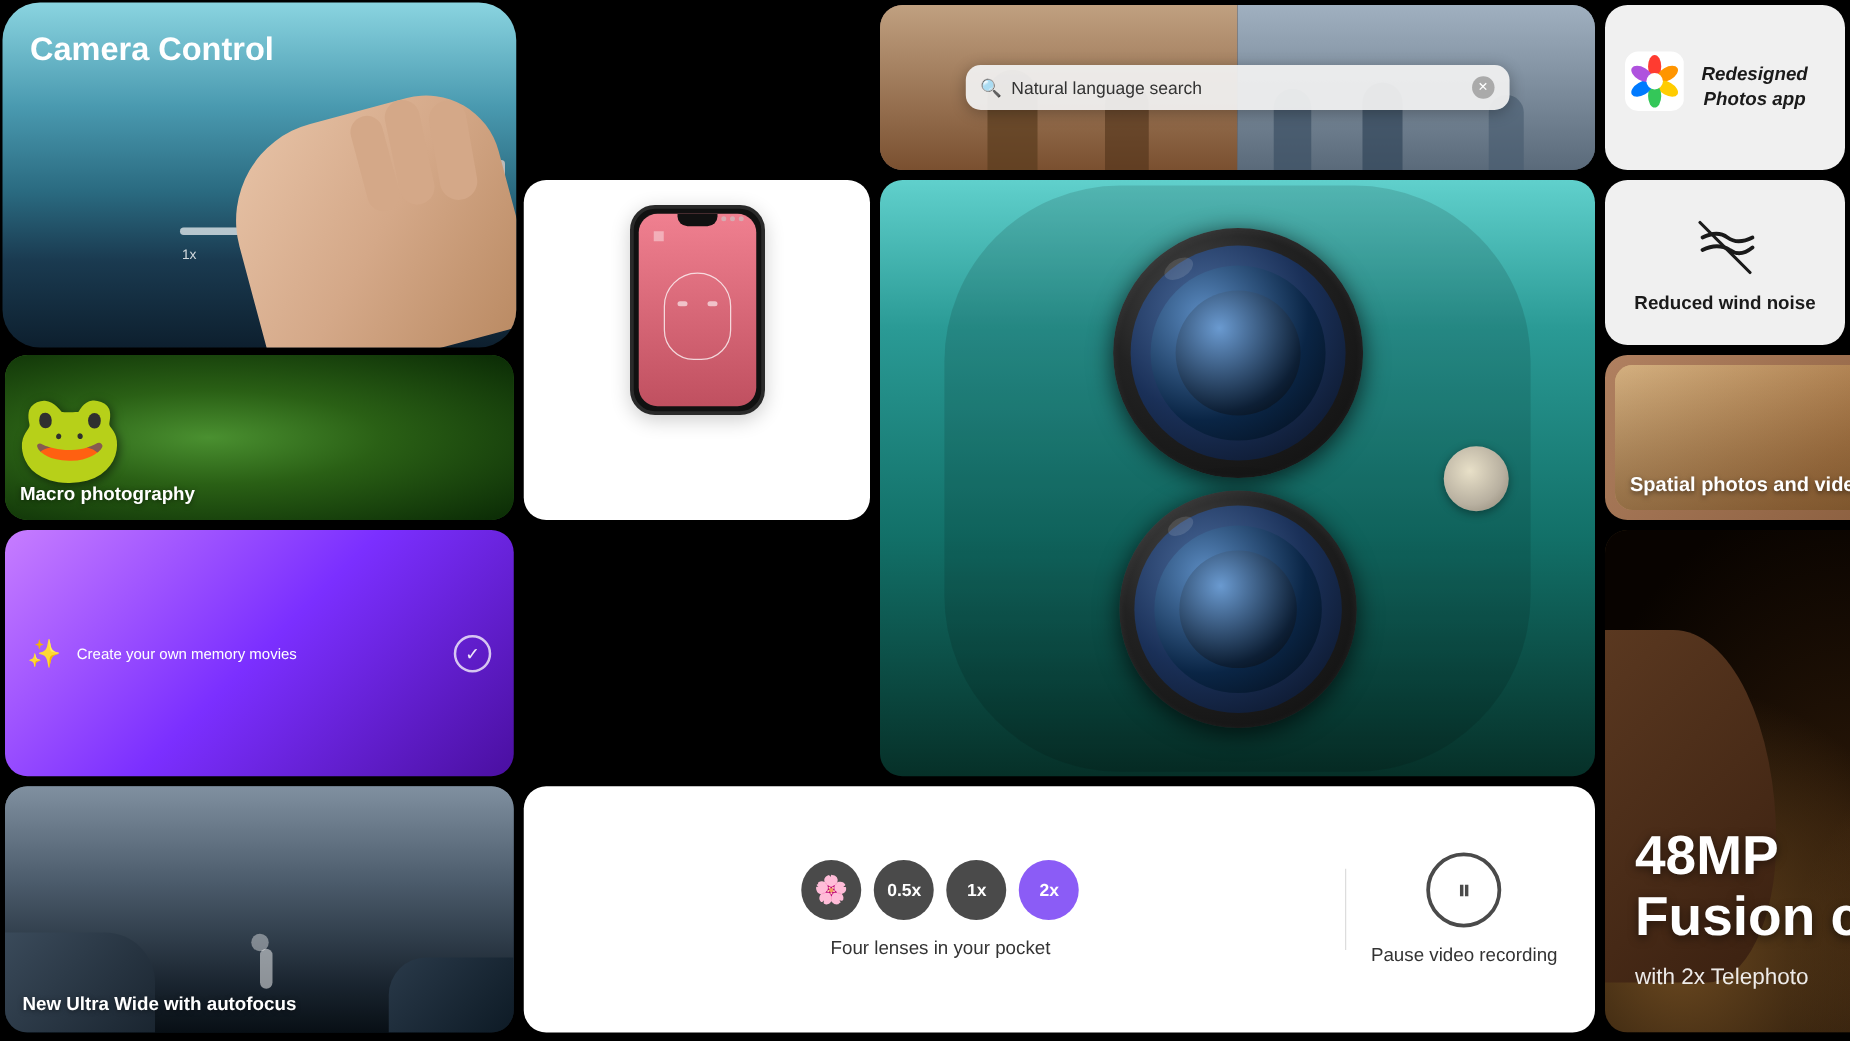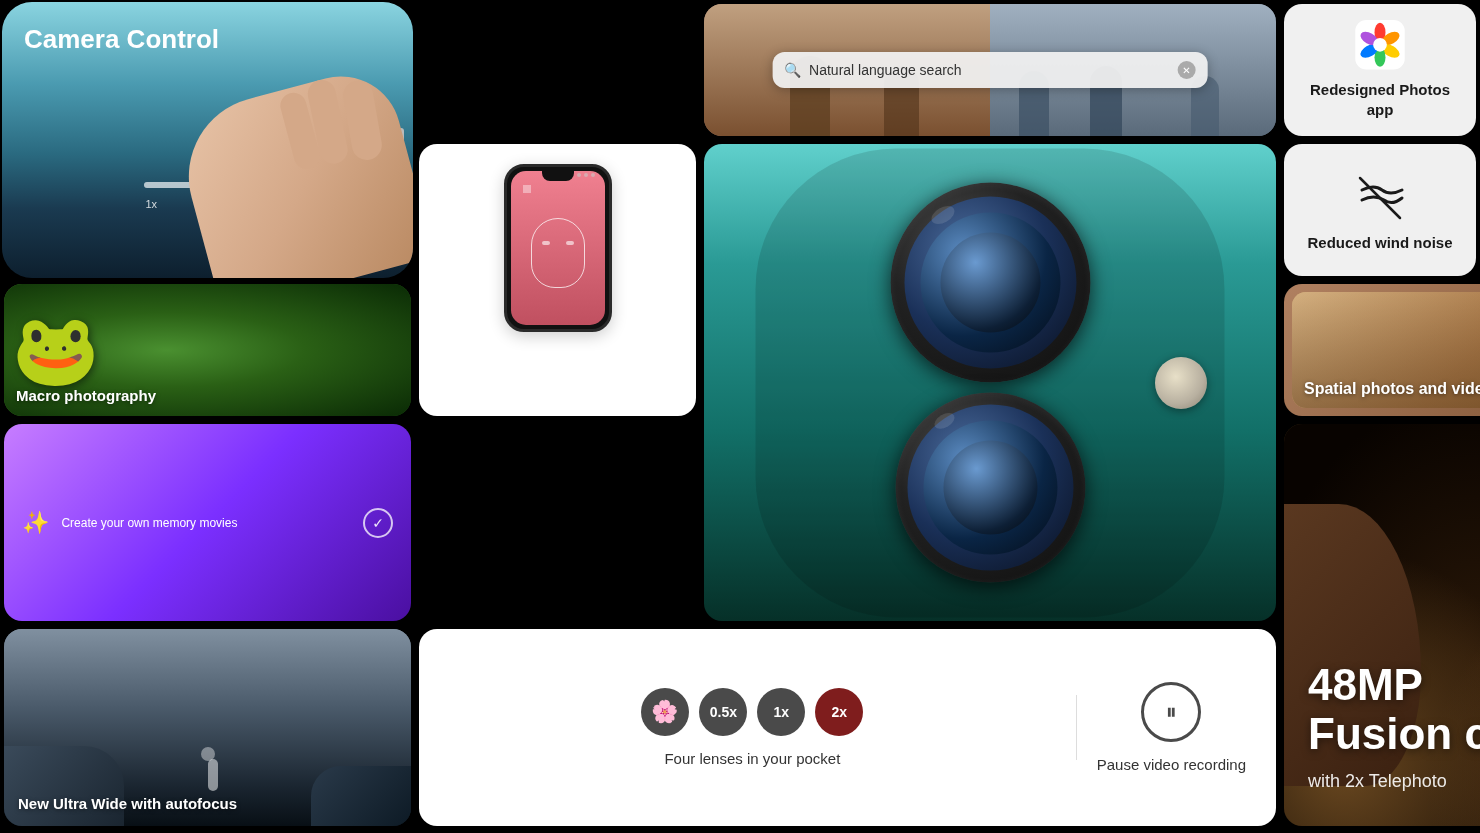--- a/index.html
+++ b/index.html
@@ -83,21 +83,21 @@
       </div>
     </div>
 
     <div style="position:absolute; top:50%; left:50%; transform:translate(-50%,-50%); width:76%; background:rgba(240,240,240,0.94); border-radius:12px; padding:9px 12px; display:flex; align-items:center; gap:7px; box-shadow:0 2px 12px rgba(0,0,0,0.3);">
       <span style="color:#888; font-size:14px;">🔍</span>
       <span style="font-size:14px; color:#333; flex:1;">Natural language search</span>
       <div style="width:18px;height:18px;background:#aaa;border-radius:50%;display:flex;align-items:center;justify-content:center;color:white;font-size:10px;">✕</div>
     </div>
   </div>
 
-  <div class="tile" style="grid-column:4; grid-row:1; background:#f0f0f0; display:flex; flex-direction:column; align-items:center; justify-content:flex-start; padding:16px;">
+  <div class="tile" style="grid-column:4; grid-row:1; background:#f0f0f0; display:flex; align-items:center; justify-content:flex-start; padding:16px;font-style:italic;">
 
     <svg width="72" height="72" viewBox="0 0 72 72" style="margin-bottom:10px;">
       <rect width="72" height="72" rx="16" fill="white"></rect>
 
       <ellipse cx="36" cy="18" rx="8" ry="14" fill="#FF3B30" transform="rotate(0,36,36)"></ellipse>
       <ellipse cx="36" cy="18" rx="8" ry="14" fill="#FF9500" transform="rotate(60,36,36)"></ellipse>
       <ellipse cx="36" cy="18" rx="8" ry="14" fill="#FFCC00" transform="rotate(120,36,36)"></ellipse>
       <ellipse cx="36" cy="18" rx="8" ry="14" fill="#34C759" transform="rotate(180,36,36)"></ellipse>
       <ellipse cx="36" cy="18" rx="8" ry="14" fill="#007AFF" transform="rotate(240,36,36)"></ellipse>
       <ellipse cx="36" cy="18" rx="8" ry="14" fill="#AF52DE" transform="rotate(300,36,36)"></ellipse>
@@ -207,21 +207,21 @@
     <div style="position:absolute; bottom:14px; left:14px; color:white; font-size:15px; font-weight:700; text-shadow:0 1px 4px rgba(0,0,0,0.5);">New Ultra Wide with autofocus</div>
   </div>
 
   <div style="grid-column:2/4; grid-row:5; margin:4px; border-radius:18px; overflow:hidden; background:white; display:flex; align-items:center; justify-content:space-around; padding:18px 30px;">
 
     <div style="display:flex; flex-direction:column; align-items:center; gap:14px; flex:1;">
       <div style="display:flex; align-items:center; gap:10px;">
         <div style="width:48px;height:48px;border-radius:50%;background:#4a4a4a;display:flex;align-items:center;justify-content:center;font-size:22px;">🌸</div>
         <div style="width:48px;height:48px;border-radius:50%;background:#4a4a4a;display:flex;align-items:center;justify-content:center;color:white;font-size:14px;font-weight:700;">0.5x</div>
         <div style="width:48px;height:48px;border-radius:50%;background:#4a4a4a;display:flex;align-items:center;justify-content:center;color:white;font-size:14px;font-weight:700;">1x</div>
-        <div style="width:48px;height:48px;border-radius:50%;background:#7f1d1d;display:flex;align-items:center;justify-content:center;color:white;font-size:14px;font-weight:700;">2x</div>
+        <div style="width:48px;height:48px;border-radius:50%;background:#8b5cf6;display:flex;align-items:center;justify-content:center;color:white;font-size:14px;font-weight:700;">2x</div>
       </div>
       <div style="font-size:15px; color:#333; font-weight:500;">Four lenses in your pocket</div>
     </div>
 
     <div style="width:1px; height:65px; background:#ddd; margin:0 20px;"></div>
 
     <div style="display:flex; flex-direction:column; align-items:center; gap:14px; flex:0 0 auto;">
       <div style="width:60px;height:60px;border-radius:50%;border:3px solid #4a4a4a;display:flex;align-items:center;justify-content:center;font-size:22px;color:#4a4a4a;">⏸</div>
       <div style="font-size:15px; color:#333; font-weight:500;">Pause video recording</div>
     </div>

